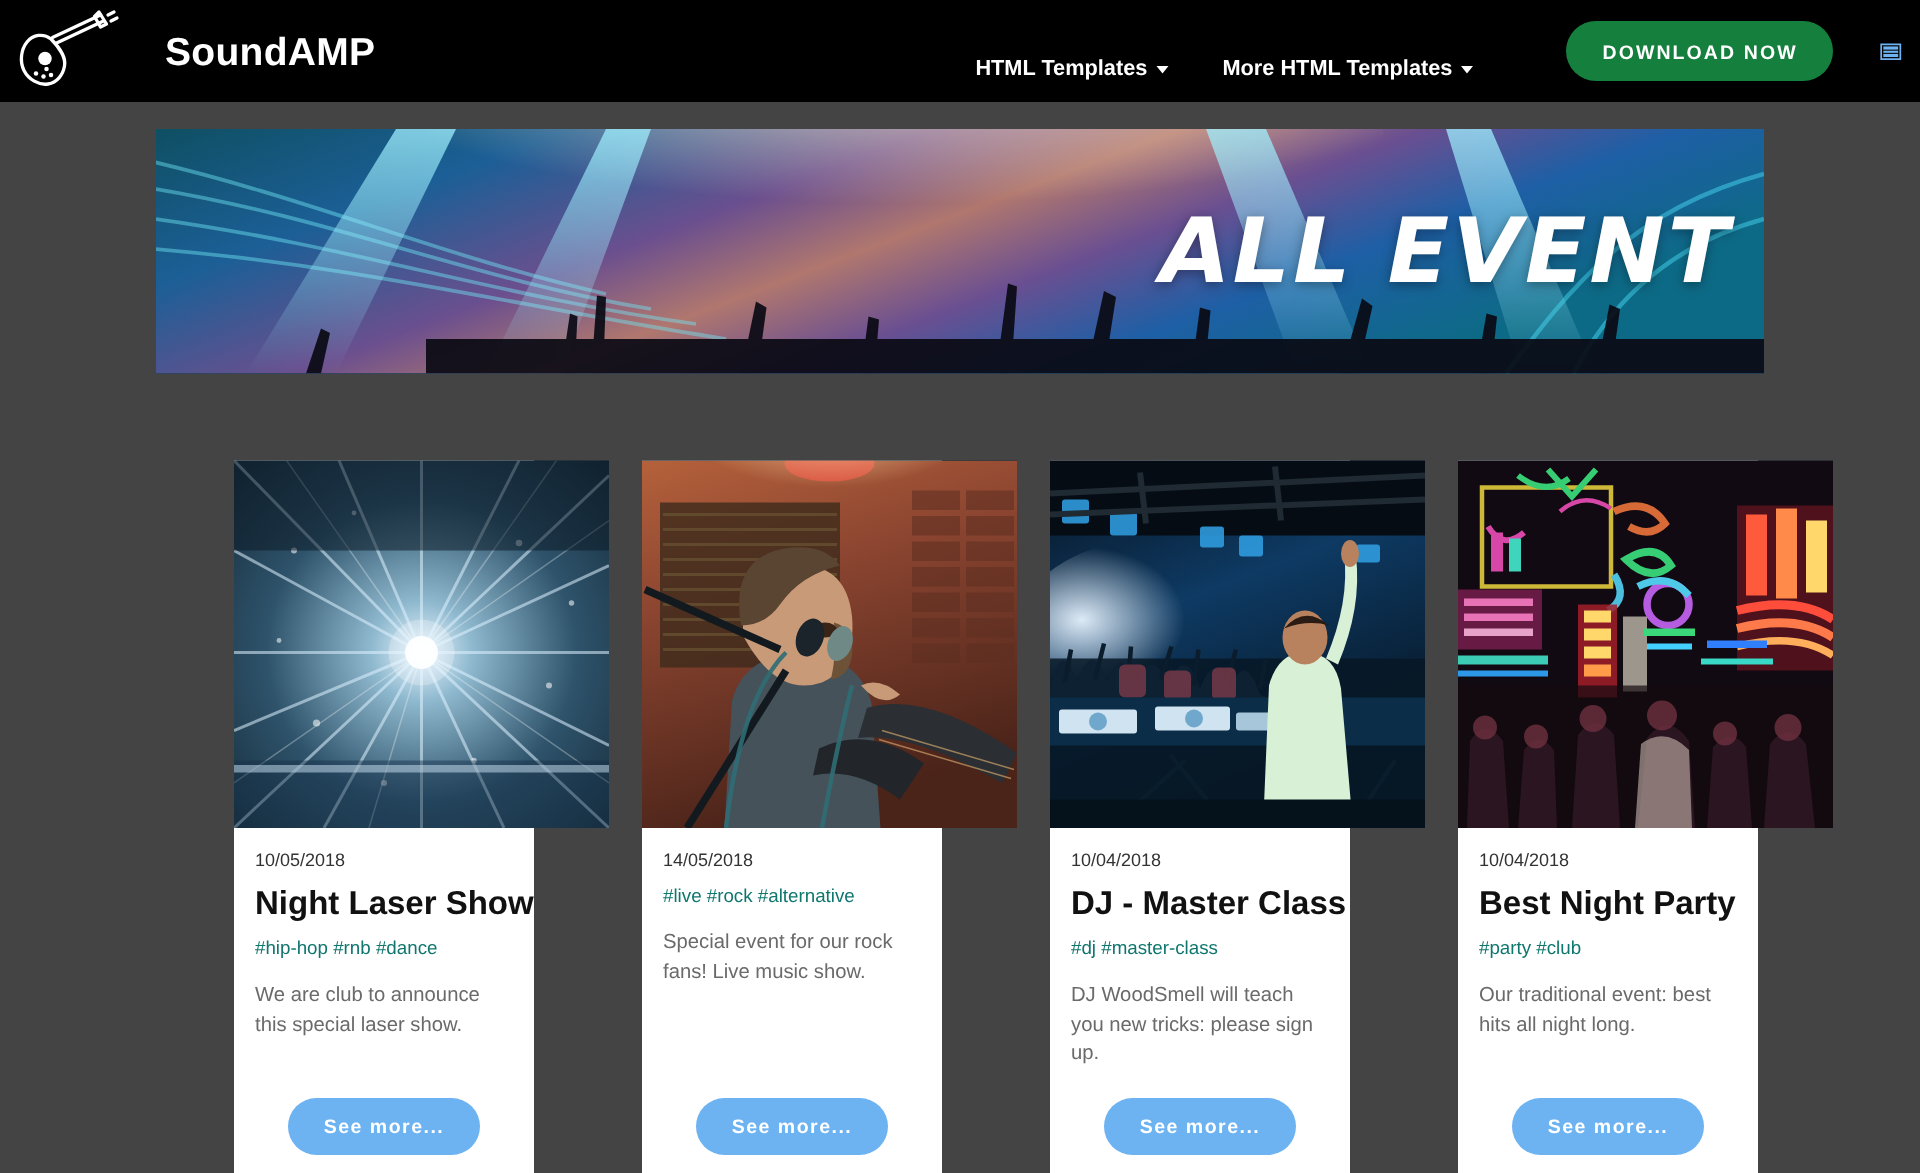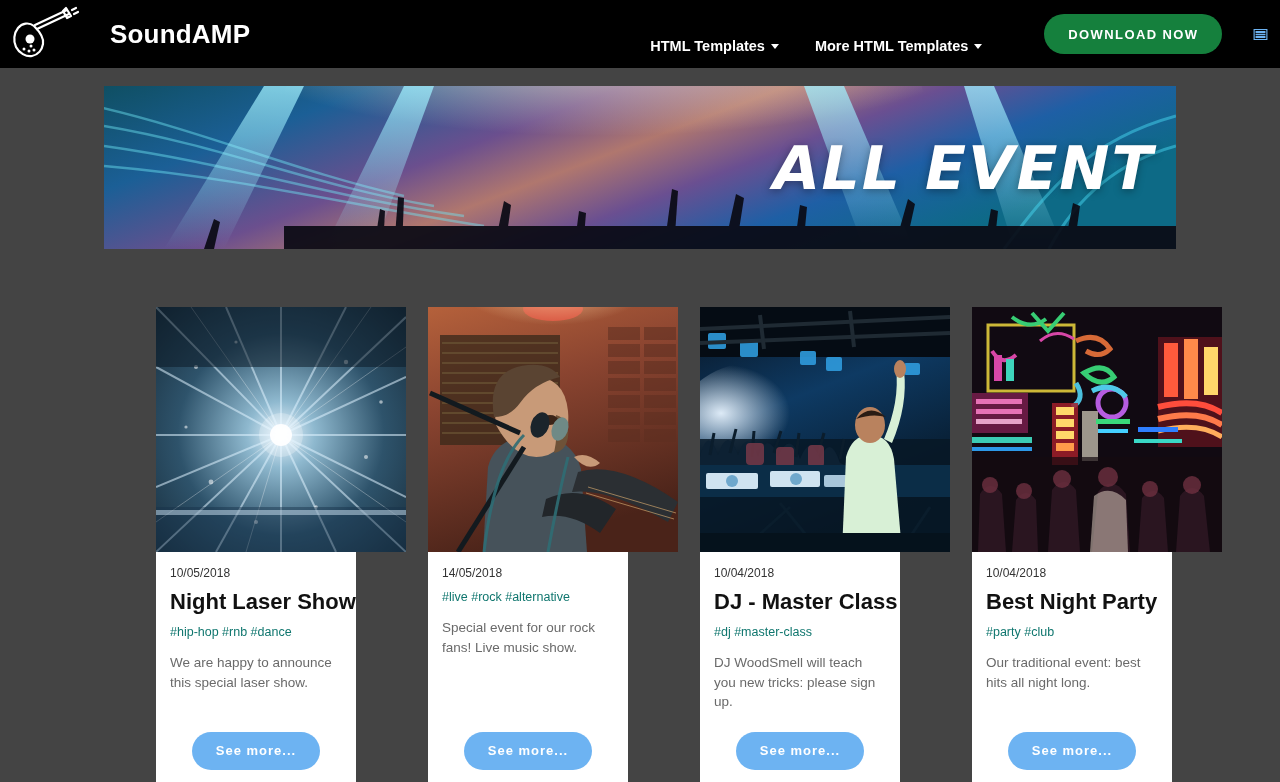--- a/index.html
+++ b/index.html
@@ -353,21 +353,21 @@
         </g>
         <rect y="0" width="250" height="60" fill="#0d1c28" opacity="0.55"></rect>
         <rect y="200" width="250" height="45" fill="#16304a" opacity="0.45"></rect>
         <rect y="203" width="250" height="5" fill="#cfe6f5" opacity="0.5"></rect>
       </svg>
     </div>
     <div class="card-body">
       <div class="card-date">10/05/2018</div>
       <div class="card-title">Night Laser Show</div>
       <div class="card-tags">#hip-hop #rnb #dance</div>
-      <div class="card-desc">We are happy to announce this special laser show.</div>
+      <div class="card-desc">We are club to announce this special laser show.</div>
       <div class="card-btn-row">
         <button class="see-more">See more...</button>
       </div>
     </div>
   </div>
 
   <div class="card">
     <div class="card-img">
       <svg viewBox="0 0 250 245" preserveAspectRatio="none" style="width:100%;height:100%;display:block">
         <defs>

